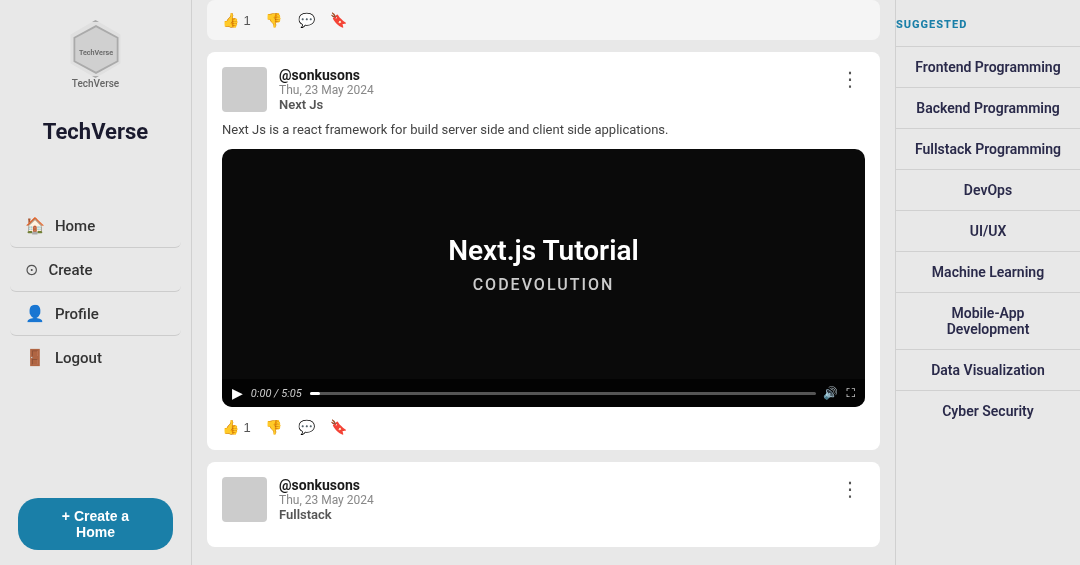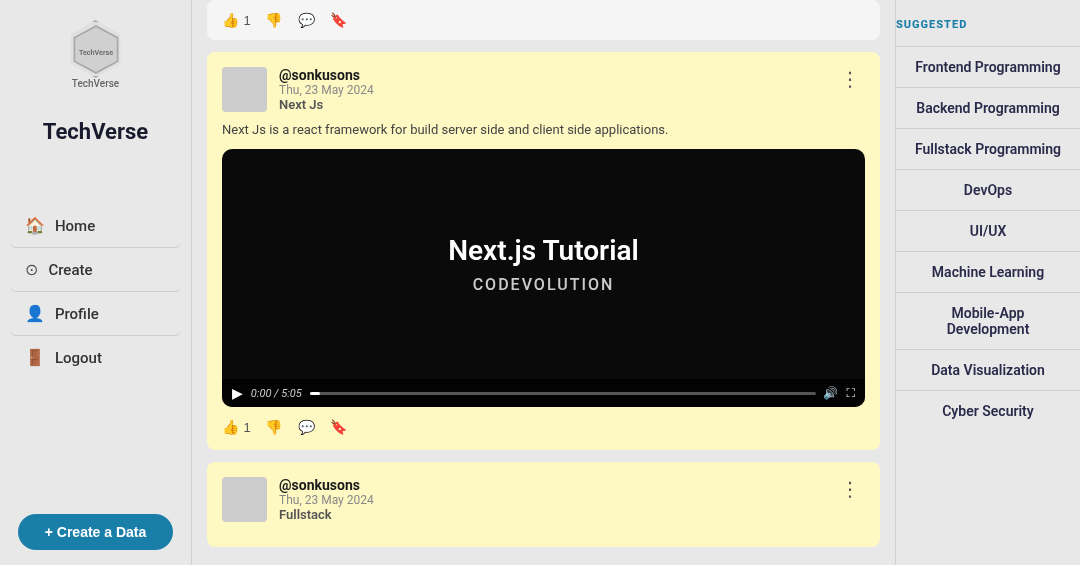--- a/index.html
+++ b/index.html
@@ -103,21 +103,21 @@
     
     .main-content {
       flex: 1;
       overflow-y: auto;
       padding: 0 15px;
       background: #e8e8e8;
     }
 
     
     .post-card {
-      background: #fef9c3;
+      background: #ffffff;
       border-radius: 8px;
       margin-bottom: 12px;
       padding: 15px;
     }
 
     .post-header {
       display: flex;
       align-items: flex-start;
       justify-content: space-between;
       margin-bottom: 10px;
@@ -345,21 +345,21 @@
     <div class="nav-item">
       <span class="nav-icon">👤</span>
       <span>Profile</span>
     </div>
     <div class="nav-item">
       <span class="nav-icon">🚪</span>
       <span>Logout</span>
     </div>
   </nav>
 
-  <button class="create-post-btn">+ Create a Data</button>
+  <button class="create-post-btn">+ Create a Home</button>
 </aside>
 
 <main class="main-content">
 
   <div class="post-stub">
     <div class="post-actions">
       <button class="action-btn">
         <span>👍</span>
         <span class="action-count">1</span>
       </button>

